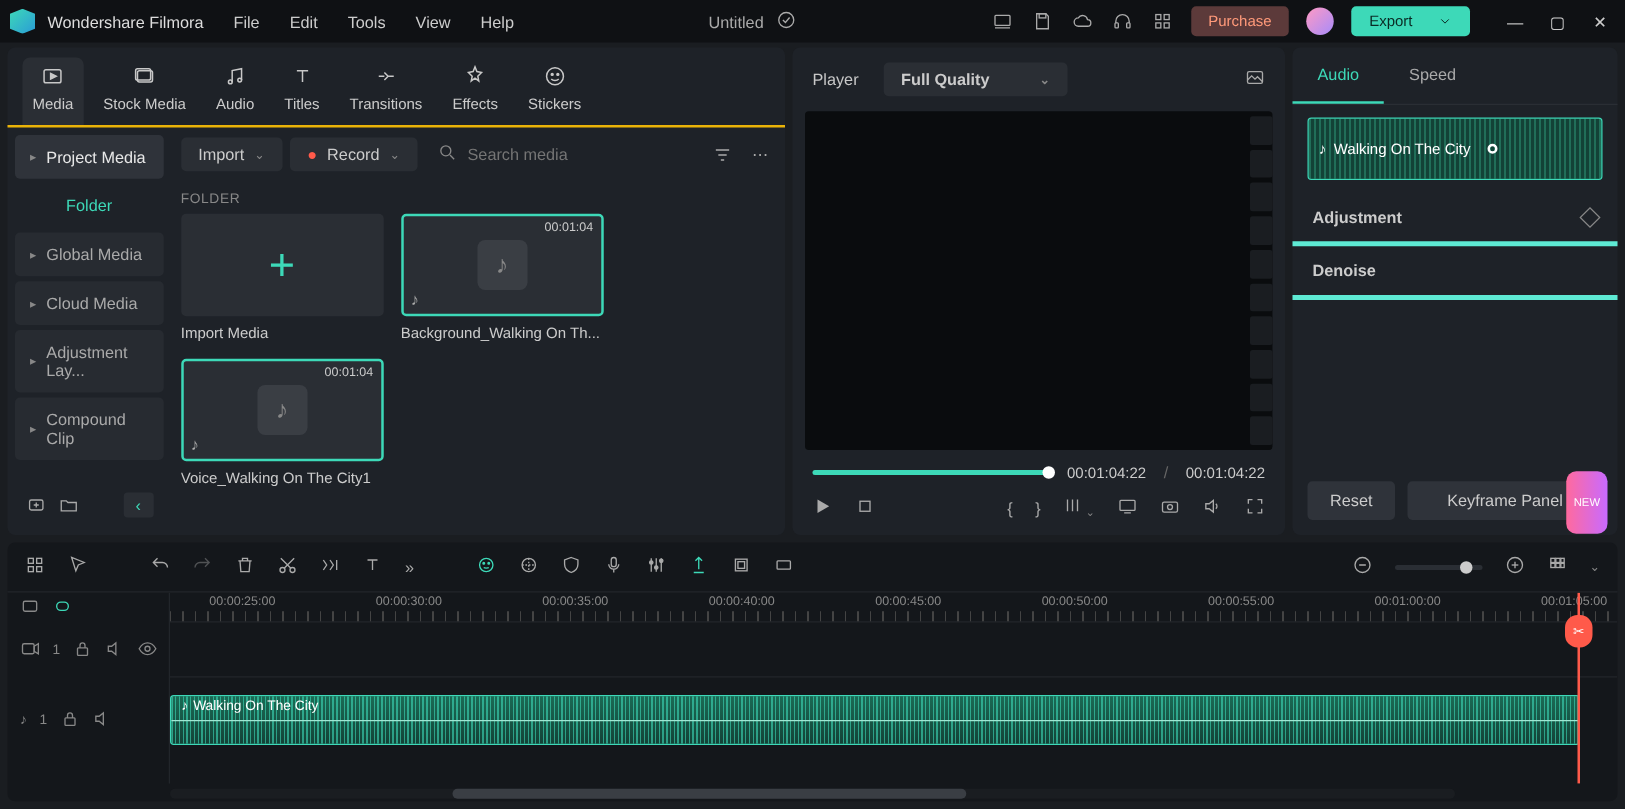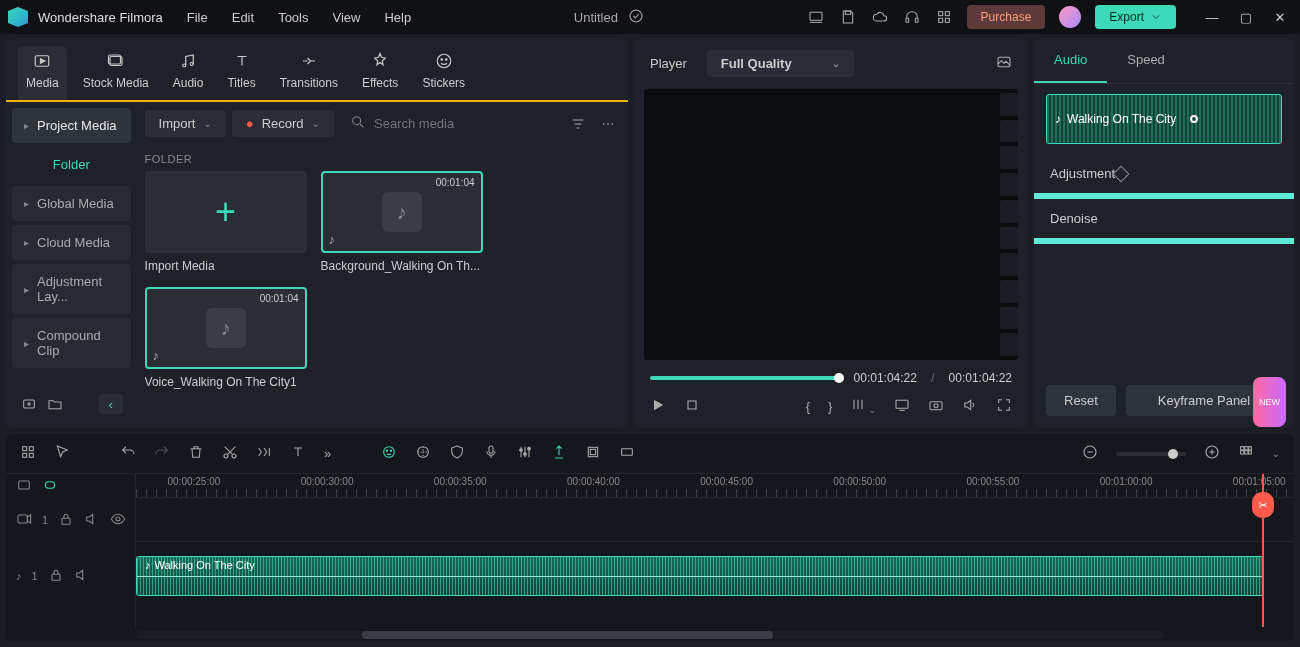--- a/index.html
+++ b/index.html
@@ -9,21 +9,21 @@
 .titlebar { height: 34px; background: #0f1114; display: flex; align-items: center; padding: 0 8px; gap: 4px; }
 .logo { width: 20px; height: 20px; background: linear-gradient(135deg, #3dd9b8, #2a9cd6); clip-path: polygon(0 20%, 50% 0, 100% 20%, 100% 80%, 50% 100%, 0 80%); margin-right: 6px; }
 .app-name { color: #ddd; font-size: 13px; margin-right: 20px; }
 .menu { display: flex; gap: 24px; }
 .menu span { cursor: pointer; color: #ccc; }
 .title-center { flex: 1; display: flex; justify-content: center; align-items: center; gap: 10px; color: #aaa; }
 .title-right { display: flex; align-items: center; gap: 14px; justify-content: center; }
 .icon-btn { width: 18px; height: 18px; display: flex; align-items: center; justify-content: center; cursor: pointer; color: #aaa; }
 .purchase-btn { background: #5c3a3a; color: #ff9a7a; padding: 5px 14px; border-radius: 4px; font-size: 12px; cursor: pointer; }
 .avatar { width: 22px; height: 22px; border-radius: 50%; background: linear-gradient(135deg, #ff9ac4, #a78bfa); }
-.export-btn { background: #3dd9b8; color: #0a2a24; padding: 5px 14px; border-radius: 4px; font-size: 12px; cursor: pointer; display: flex; align-items: center; gap: 6px; }
+.export-btn { background: #3dd9b8; color: #0a2a24; padding: 5px 14px; border-radius: 4px; font-size: 12px; cursor: pointer; display: flex; align-items: center; gap: 20px; }
 .win-controls { display: flex; gap: 10px; margin-left: 10px; }
 .win-controls span { width: 24px; text-align: center; cursor: pointer; color: #ccc; }
 
 
 .top-section { display: flex; height: 390px; margin-top: 4px; gap: 6px; padding: 0 6px; }
 .media-panel { width: 622px; background: #1e2228; border-radius: 6px; display: flex; flex-direction: column; }
 
 
 .tabs { display: flex; padding: 8px 12px 0; gap: 8px; border-bottom: 2px solid #eab308; }
 .tab { display: flex; flex-direction: column; align-items: center; gap: 4px; padding: 4px 8px 10px; cursor: pointer; border-radius: 6px 6px 0 0; }
@@ -80,21 +80,21 @@
 
 
 .inspector { width: 260px; background: #1e2228; border-radius: 6px; display: flex; flex-direction: column; }
 .insp-tabs { display: flex; border-bottom: 1px solid #2a2e34; }
 .insp-tab { padding: 14px 20px; cursor: pointer; color: #aaa; }
 .insp-tab.active { color: #3dd9b8; border-bottom: 2px solid #3dd9b8; }
 .clip-preview { margin: 10px 12px; height: 50px; background: #134237; border: 1px solid #3dd9b8; border-radius: 3px; display: flex; align-items: center; padding: 0 8px; gap: 6px; position: relative; overflow: hidden; }
 .clip-wave { position: absolute; inset: 0; background: repeating-linear-gradient(90deg, #2a8b6f 0 2px, #134237 2px 4px); opacity: 0.6; }
 .clip-title { position: relative; z-index: 1; color: #fff; font-size: 12px; display: flex; align-items: center; gap: 6px; }
 .clip-dot { width: 8px; height: 8px; border: 2px solid #fff; border-radius: 50%; margin-left: 8px; }
-.insp-section { padding: 12px 16px; border-bottom: 6px solid #5eead4; display: flex; justify-content: flex-start; align-items: center; color: #ccc; cursor: pointer; }
+.insp-section { padding: 12px 16px; border-bottom: 4px solid #5eead4; display: flex; justify-content: space-between; align-items: center; color: #ccc; cursor: pointer; font-weight: bold; }
 .diamond { width: 12px; height: 12px; border: 1px solid #888; transform: rotate(45deg); }
 .insp-footer { margin-top: auto; display: flex; padding: 12px; gap: 10px; }
 .reset-btn { flex: 0 0 auto; background: #2f333a; padding: 8px 18px; border-radius: 4px; cursor: pointer; color: #ccc; }
 .keyframe-btn { flex: 1; background: #2f333a; padding: 8px 14px; border-radius: 4px; cursor: pointer; color: #ccc; text-align: center; position: relative; }
 .new-badge { position: absolute; top: -8px; right: -4px; background: linear-gradient(90deg,#ff6a9e,#c86aff); color: #fff; font-size: 9px; padding: 20px 6px; border-radius: 8px; }
 
 
 .timeline { margin: 6px; background: #14171b; border-radius: 6px; height: 207px; display: flex; flex-direction: column; }
 .tl-toolbar { display: flex; align-items: center; gap: 18px; padding: 10px 14px; border-bottom: 1px solid #22262b; color: #aaa; }
 .tl-toolbar .gap { width: 14px; }

